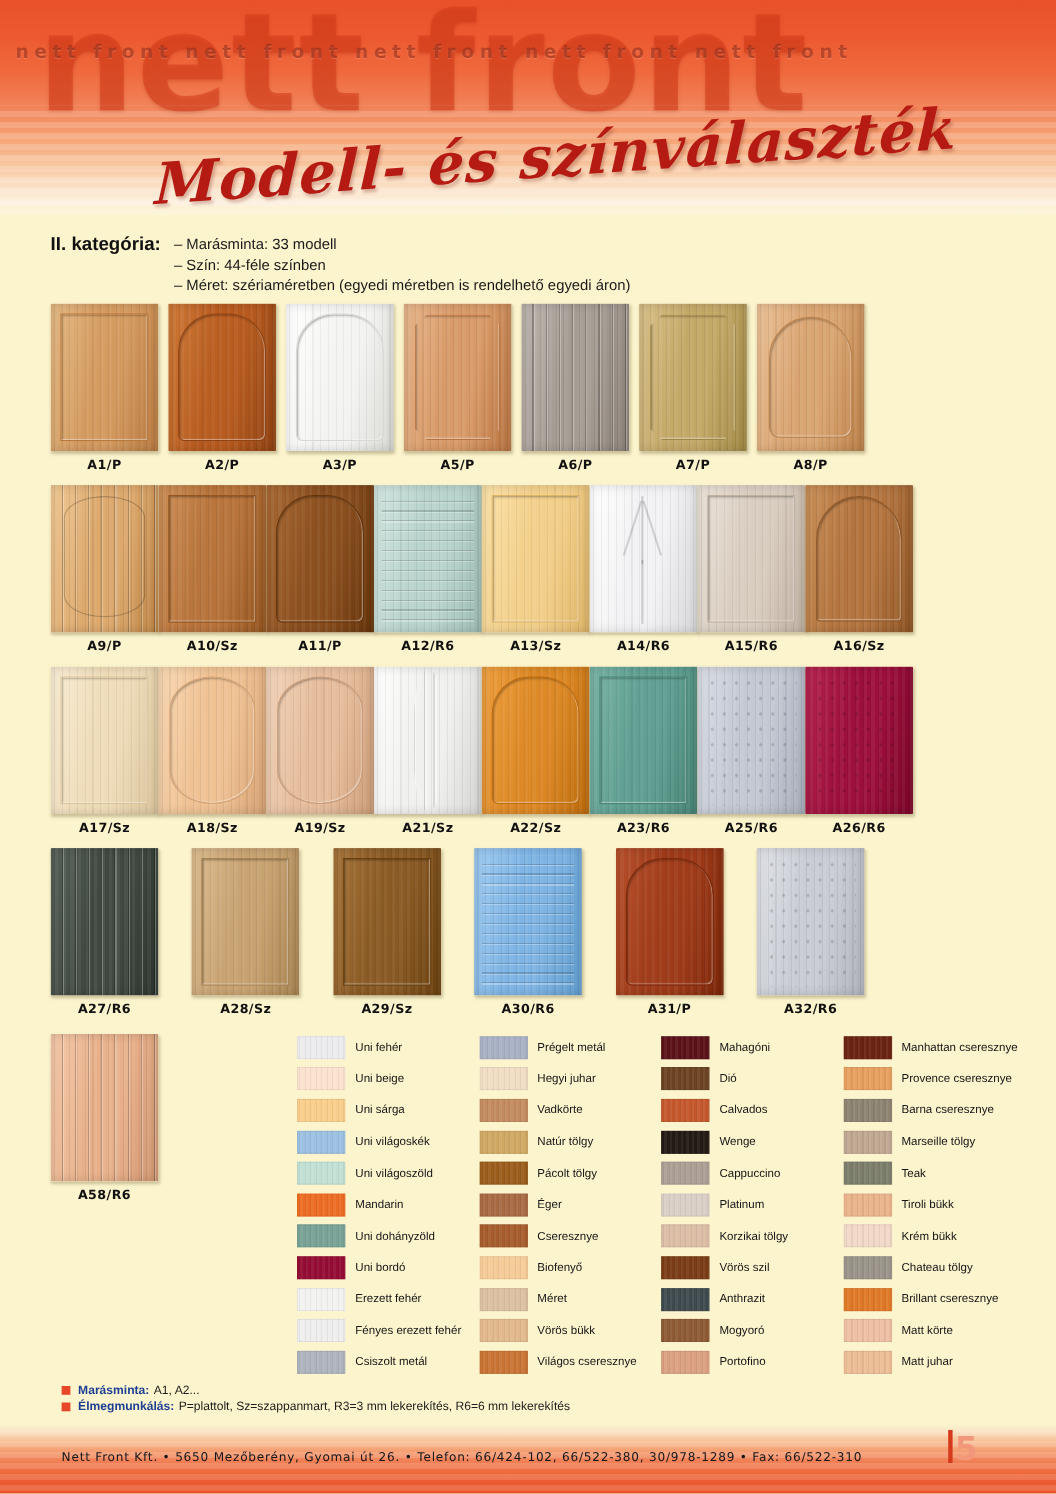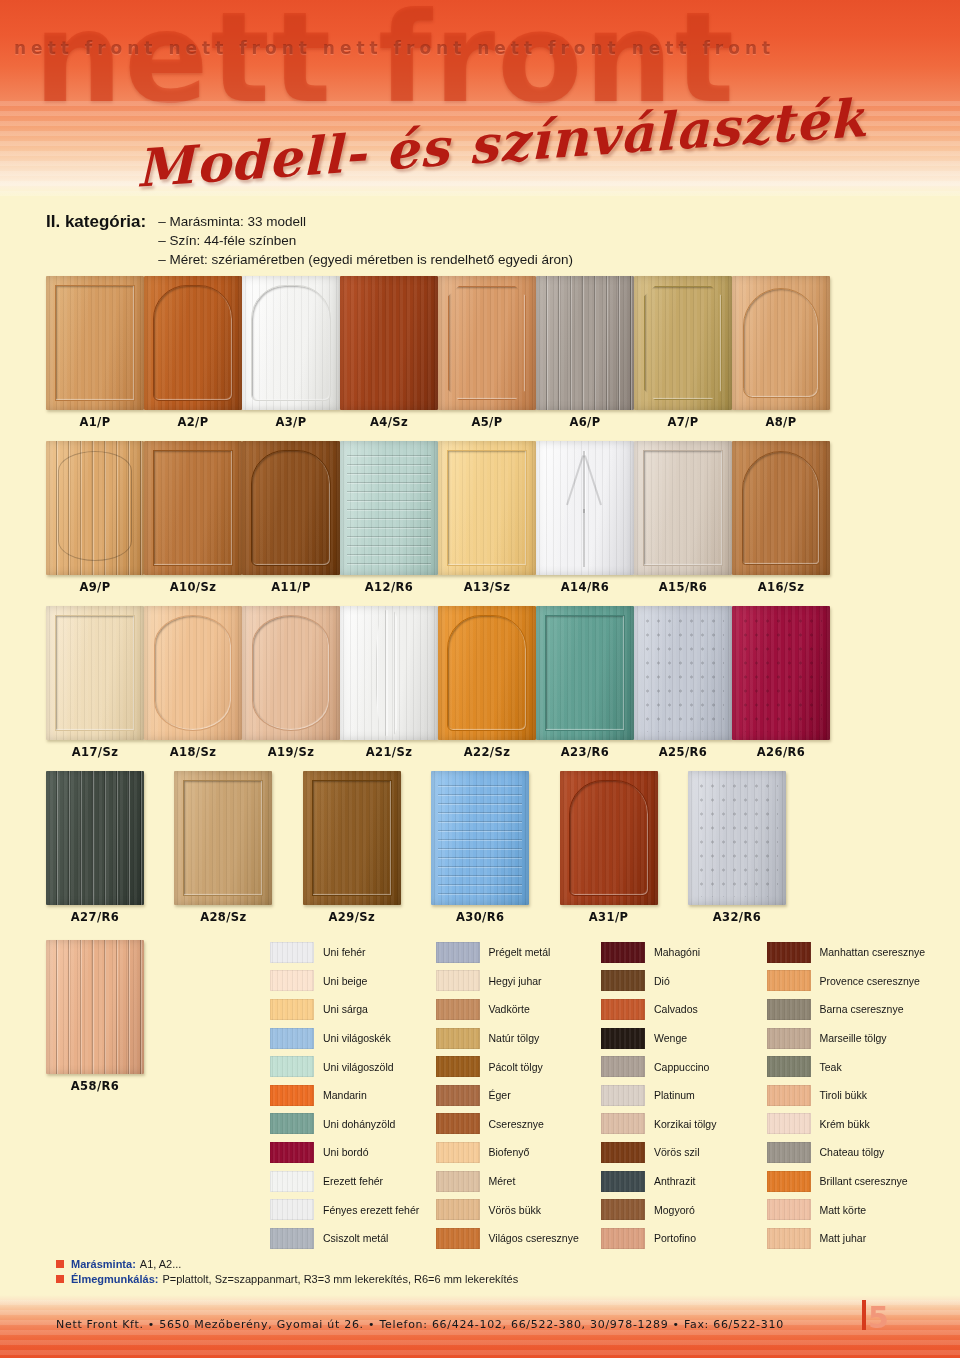--- a/index.html
+++ b/index.html
@@ -172,26 +172,20 @@
           <div class="code">A2/P</div>
         </div>
         <div class="cell">
           <div class="door" style="background: repeating-linear-gradient(90deg, rgba(0, 0, 0, 0) 0px, rgba(0, 0, 0, 0) 3px, rgba(0, 0, 0, 0.06) 3px, rgba(0, 0, 0, 0.06) 4px, rgba(255, 255, 255, 0.05) 4px, rgba(255, 255, 255, 0.05) 7px), linear-gradient(100deg, rgb(255, 255, 255) 0%, rgb(244, 244, 242) 40%, rgb(244, 244, 242) 62%, rgb(216, 216, 212) 100%);">
             <div class="inner" style="inset: 9px; border-radius: 34px 34px 6px 6px; border: 1px solid rgb(216, 216, 212); box-shadow: rgba(255, 255, 255, 0.45) -1px -1px 1px inset, rgba(0, 0, 0, 0.3) 1px 1px 2px inset; background: linear-gradient(105deg, rgba(255, 255, 255, 0.267), rgba(216, 216, 212, 0.133));"></div>
             <div class="inner" style="inset: 0px; box-shadow: rgba(0, 0, 0, 0.16) 0px 0px 10px inset;"></div>
           </div>
           <div class="code">A3/P</div>
         </div>
         <div class="cell">
-          <div class="door" style="background: repeating-linear-gradient(90deg, rgba(0, 0, 0, 0) 0px, rgba(0, 0, 0, 0) 3px, rgba(0, 0, 0, 0.06) 3px, rgba(0, 0, 0, 0.06) 4px, rgba(255, 255, 255, 0.05) 4px, rgba(255, 255, 255, 0.05) 7px), linear-gradient(100deg, rgb(184, 83, 42) 0%, rgb(156, 63, 24) 40%, rgb(156, 63, 24) 62%, rgb(122, 45, 14) 100%);">
-            <div class="inner" style="inset: 0px; box-shadow: rgba(0, 0, 0, 0.16) 0px 0px 10px inset;"></div>
-          </div>
-          <div class="code">A4/Sz</div>
-        </div>
-        <div class="cell">
           <div class="door" style="background: repeating-linear-gradient(90deg, rgba(0, 0, 0, 0) 0px, rgba(0, 0, 0, 0) 3px, rgba(0, 0, 0, 0.06) 3px, rgba(0, 0, 0, 0.06) 4px, rgba(255, 255, 255, 0.05) 4px, rgba(255, 255, 255, 0.05) 7px), linear-gradient(100deg, rgb(231, 182, 140) 0%, rgb(216, 154, 104) 40%, rgb(216, 154, 104) 62%, rgb(185, 116, 65) 100%);">
             <div class="inner" style="inset: 10px; border: 1px solid rgb(185, 116, 65); box-shadow: rgba(255, 255, 255, 0.45) -1px -1px 1px inset, rgba(0, 0, 0, 0.3) 1px 1px 2px inset; clip-path: polygon(14% 0px, 86% 0px, 100% 9%, 100% 91%, 86% 100%, 14% 100%, 0px 91%, 0px 9%);"></div>
             <div class="inner" style="inset: 0px; box-shadow: rgba(0, 0, 0, 0.16) 0px 0px 10px inset;"></div>
           </div>
           <div class="code">A5/P</div>
         </div>
         <div class="cell">
           <div class="door" style="background: repeating-linear-gradient(90deg, rgba(0, 0, 0, 0) 0px, rgba(0, 0, 0, 0) 3px, rgba(0, 0, 0, 0.06) 3px, rgba(0, 0, 0, 0.06) 4px, rgba(255, 255, 255, 0.05) 4px, rgba(255, 255, 255, 0.05) 7px), linear-gradient(100deg, rgb(188, 180, 172) 0%, rgb(165, 156, 148) 40%, rgb(165, 156, 148) 62%, rgb(138, 128, 120) 100%);">
             <div class="inner" style="inset: 0px; background: repeating-linear-gradient(90deg, rgba(0, 0, 0, 0) 0px, rgba(0, 0, 0, 0) 10px, rgba(0, 0, 0, 0.2) 10px, rgba(0, 0, 0, 0.2) 11px, rgba(255, 255, 255, 0.28) 11px, rgba(255, 255, 255, 0.28) 12px);"></div>
             <div class="inner" style="inset: 0px; box-shadow: rgba(0, 0, 0, 0.16) 0px 0px 10px inset;"></div>

